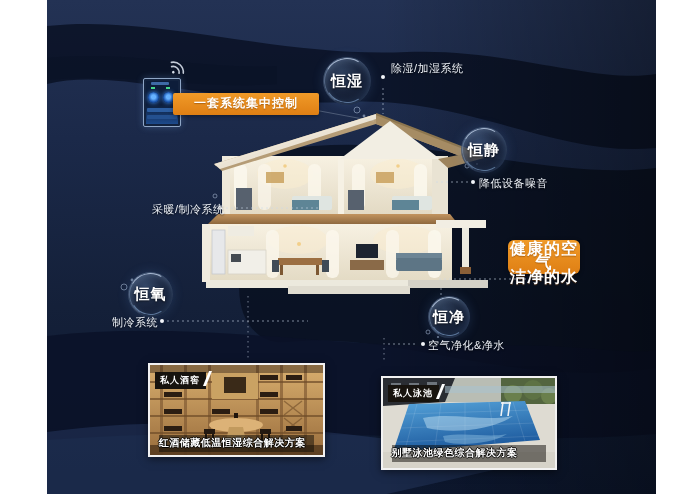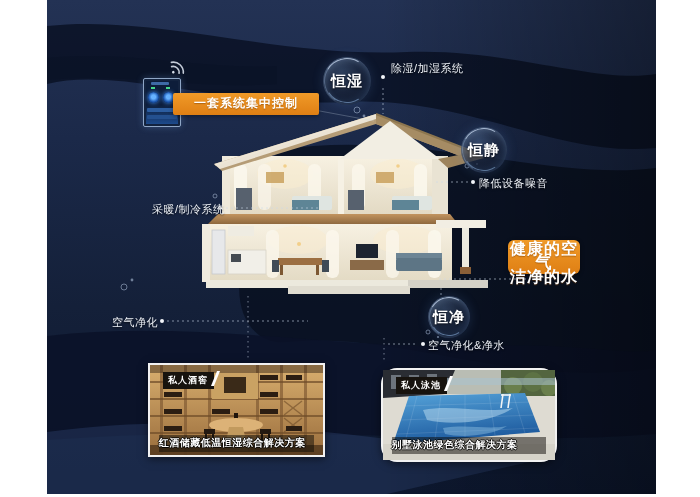--- a/index.html
+++ b/index.html
@@ -36,21 +36,21 @@
          box-shadow:0 0 4px #3f8cf0;}
   .phone .k1{left:4px;} .phone .k2{left:19px;}
   .phone .led{position:absolute;top:8px;width:4px;height:2px;background:#46d98a;}
   .phone .l1{left:7px;} .phone .l2{left:22px;}
   .phone .row{position:absolute;left:3px;right:3px;top:29px;height:4px;background:#2c5da0;border-radius:1px;}
   .phone .row2{top:36px;background:#24508f;}
   
   .photo{position:absolute;border:2px solid #f2f2f2;box-shadow:0 2px 8px rgba(0,0,0,.5);background:#222;}
   .photo svg{display:block;}
   .ptag{position:absolute;left:5px;top:7px;background:#17130e;color:#ffffff;font-size:9px;font-weight:bold;
-        letter-spacing:1px;padding:2px 6px 2px 5px;margin-left:8px;}
+        letter-spacing:1px;padding:2px 6px 2px 5px;}
   .ptag .slash{position:absolute;right:-3px;top:-1px;width:3px;height:15px;background:#ffffff;transform:skewX(-22deg);}
   .pcap{position:absolute;left:5%;right:5%;color:#ffffff;font-size:10px;font-weight:bold;
         background:rgba(12,9,6,.5);padding:1px 0 2px;letter-spacing:.5px;
         text-shadow:-1px 0 rgba(0,0,0,.85),1px 0 rgba(0,0,0,.85),0 -1px rgba(0,0,0,.85),0 1px rgba(0,0,0,.85);}
 </style>
 </head>
 <body>
 
 <div class="stage">
 
@@ -205,32 +205,35 @@
     <div>健康的空气</div>
     <div>洁净的水</div>
   </div>
 
   <div class="bubble" style="left:461px;top:127px;width:46px;height:46px;">
     <span>恒静</span>
     </div>
   <div class="bubble" style="left:323px;top:57px;width:48px;height:48px;">
     <span>恒湿</span>
     </div>
+  <div class="bubble" style="left:128px;top:272px;width:45px;height:45px;">
+    <span>恒氧</span>
+    </div>
   <div class="bubble" style="left:428px;top:296px;width:42px;height:42px;">
     <span>恒净</span>
     </div>
 
   <span class="dot" style="left:381px;top:75px;"></span>
   <div class="desc" style="left:391px;top:61px;">除湿/加湿系统</div>
   <span class="dot" style="left:471px;top:180px;"></span>
   <div class="desc" style="left:479px;top:176px;">降低设备噪音</div>
   <span class="dot" style="left:218px;top:206px;"></span>
   <div class="desc" style="left:132px;top:202px;margin-left:20px;">采暖/制冷系统</div>
   <span class="dot" style="left:160px;top:319px;"></span>
-  <div class="desc" style="left:112px;top:315px;">空气净化</div>
+  <div class="desc" style="left:112px;top:315px;">制冷系统</div>
   <span class="dot" style="left:421px;top:342px;"></span>
   <div class="desc" style="left:428px;top:338px;">空气净化&amp;净水</div>
 
   <div class="photo" style="left:148px;top:363px;width:173px;height:90px;">
     <svg width="173" height="90" viewBox="0 0 173 90">
       <defs>
           <linearGradient id="woodg" x1="0" y1="0" x2="0" y2="1">
         <stop offset="0" stop-color="#d9af6f"></stop>
             <stop offset="1" stop-color="#9a6d3c"></stop>
           </linearGradient>
@@ -283,21 +286,21 @@
           <rect x="111" y="69" width="2" height="14"></rect>
           <rect x="118" y="69" width="2" height="14"></rect>
       </g>
       <rect x="0" y="80" width="173" height="10" fill="#55391f" opacity="0.85"></rect>
       <rect x="0" y="0" width="173" height="8" fill="#3a2817" opacity="0.5"></rect>
     </svg>
     <div class="ptag"><span>私人酒窖</span><span class="slash"></span></div>
     <div class="pcap" style="bottom:3px;">红酒储藏低温恒湿综合解决方案</div>
   </div>
 
-  <div class="photo" style="left:381px;top:368px;width:172px;height:90px;border-radius:16px;">
+  <div class="photo" style="left:381px;top:376px;width:172px;height:90px;">
     <svg width="172" height="90" viewBox="0 0 172 90">
       <defs>
           <linearGradient id="poolg" x1="0" y1="0" x2="0.3" y2="1">
         <stop offset="0" stop-color="#56a4da"></stop>
             <stop offset="1" stop-color="#1d5a9e"></stop>
           </linearGradient>
         </defs>
       <rect width="172" height="90" fill="#dedbd2"></rect>
       <rect x="0" y="0" width="172" height="24" fill="#b9bdb4"></rect>
       <polygon points="0,0 72,0 62,24 0,28" fill="#2a2d33"></polygon>

